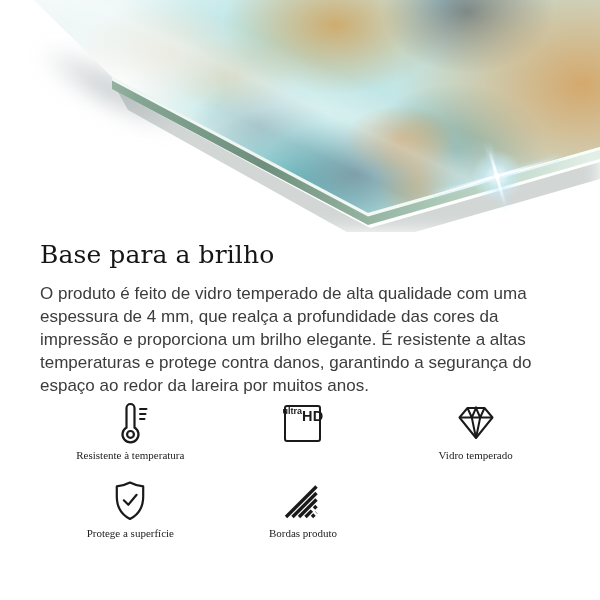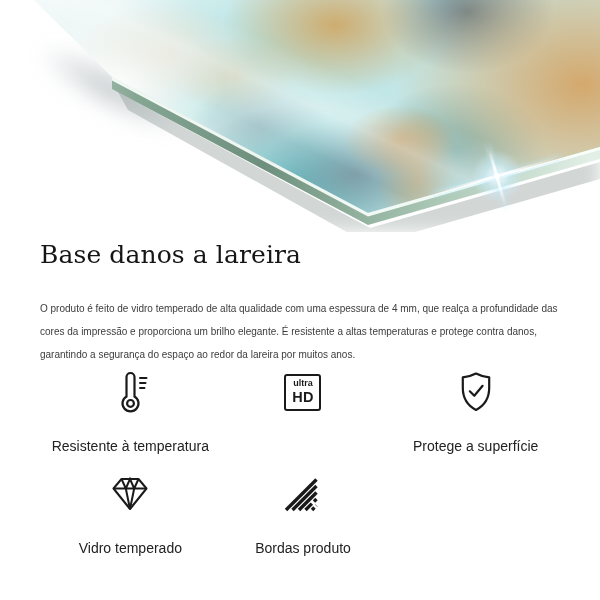--- a/index.html
+++ b/index.html
@@ -57,33 +57,33 @@
   .sparkle .r2{width:64px;height:2.5px;transform:translate(-50%,-50%) rotate(74deg);}
   .sparkle .core{position:absolute;left:-3px;top:-3px;width:6px;height:6px;border-radius:50%;background:#fff;box-shadow:0 0 9px #e2f7ff;}
   
   .content{padding:0 34px 0 40px;}
   h1{
     margin:6px 0 0 0;font-family:"DejaVu Serif","Liberation Serif",serif;
     font-weight:400;font-size:25px;line-height:33px;color:#151515;letter-spacing:.1px;
   }
   h1 span{display:block;}
   .desc{
-    margin:26px 0 0 0;width:528px;font-size:10px;line-height:23px;color:var(--text,#3c3c3c);
+    margin:11px 0 0 0;width:528px;font-size:17px;line-height:23px;color:var(--text,#3c3c3c);
   }
   
   .features{
     margin:4px 4px 0 4px;display:grid;grid-template-columns:repeat(3,1fr);
     row-gap:18px;justify-items:center;text-align:center;
   }
   .feature{display:flex;flex-direction:column;align-items:center;}
   .ficon{height:44px;display:flex;align-items:center;justify-content:center;color:var(--ink,#1a1a1a);}
-  .flabel{margin-top:24px;font-size:14px;color:var(--label,#222);}
+  .flabel{margin-top:4px;font-size:11px;color:var(--label,#222);font-family:Liberation Serif, serif;}
   .hd-badge{
     width:33px;height:33px;border:2.6px solid var(--ink,#1a1a1a);border-radius:3px;
-    display:flex;flex-direction:column;align-items:center;justify-content:center;color:var(--ink,#1a1a1a);
+    display:flex;flex-direction:row;justify-content:center;color:var(--ink,#1a1a1a);
   }
   .hd-top{font-size:9px;font-weight:700;line-height:1;}
   .hd-bottom{font-size:14.5px;font-weight:800;line-height:1;margin-top:2px;letter-spacing:.2px;}
   svg{display:block;}
 </style>
 </head>
 <body>
 
 <div class="page">
 
@@ -96,21 +96,21 @@
     <div class="sparkle">
       <i class="glow"></i>
         <i class="ray r1"></i>
         <i class="ray r2"></i>
         <i class="core"></i>
     </div>
   </div>
 
   <div class="content">
     <h1>
-      <span>Base danos a lareira</span>
+      <span>Base para a brilho</span>
     </h1>
     <p class="desc">O produto é feito de vidro temperado de alta qualidade com uma espessura de 4 mm, que realça a profundidade das cores da impressão e proporciona um brilho elegante. É resistente a altas temperaturas e protege contra danos, garantindo a segurança do espaço ao redor da lareira por muitos anos.</p>
 
     <div class="features">
 
       <div class="feature">
         <div class="ficon">
           <svg width="40" height="44" viewBox="0 0 40 44" fill="none" stroke="currentColor" stroke-width="2.2">
             <path d="M16.5 26.5 V7 a4 4 0 0 1 8 0 v19.5 a8 8 0 1 1 -8 0 Z"></path>
             <circle cx="20.5" cy="33.4" r="3.4"></circle>
@@ -124,36 +124,36 @@
         <div class="ficon">
           <div class="hd-badge">
             <div class="hd-top">ultra</div>
             <div class="hd-bottom">HD</div>
           </div>
         </div>
       </div>
 
       <div class="feature">
         <div class="ficon">
+          <svg width="40" height="42" viewBox="0 0 40 42" fill="none" stroke="currentColor" stroke-width="2">
+            <path d="M11.5 6 H28.5 L36.5 15.5 L20 36 L3.5 15.5 Z" stroke-linejoin="round"></path>
+            <path d="M3.5 15.5 H36.5 M11.5 6 L15.8 15.5 L20 6 L24.2 15.5 L28.5 6 M15.8 15.5 L20 36 L24.2 15.5"></path>
+          </svg>
+        </div>
+        <div class="flabel">Vidro temperado</div>
+      </div>
+
+      <div class="feature">
+        <div class="ficon">
           <svg width="40" height="44" viewBox="0 0 40 44" fill="none" stroke="currentColor" stroke-width="2.2">
             <path d="M20 3.5 C24 5.6 28.6 6.9 33.2 7.4 V17.8 C33.2 28.3 28 35.8 20 40 C12 35.8 6.8 28.3 6.8 17.8 V7.4 C11.4 6.9 16 5.6 20 3.5 Z" stroke-linejoin="round"></path>
             <path d="M13.8 21.3 L18.3 25.8 L26.6 15.8" stroke-linecap="round" stroke-linejoin="round"></path>
           </svg>
         </div>
         <div class="flabel">Protege a superfície</div>
-      </div>
-
-      <div class="feature">
-        <div class="ficon">
-          <svg width="40" height="42" viewBox="0 0 40 42" fill="none" stroke="currentColor" stroke-width="2">
-            <path d="M11.5 6 H28.5 L36.5 15.5 L20 36 L3.5 15.5 Z" stroke-linejoin="round"></path>
-            <path d="M3.5 15.5 H36.5 M11.5 6 L15.8 15.5 L20 6 L24.2 15.5 L28.5 6 M15.8 15.5 L20 36 L24.2 15.5"></path>
-          </svg>
-        </div>
-        <div class="flabel">Vidro temperado</div>
       </div>
 
       <div class="feature">
         <div class="ficon">
           <svg width="40" height="42" viewBox="0 0 40 42" stroke="currentColor" fill="none" stroke-width="3.4">
             <path d="M3 37 L33.5 6.5"></path>
             <path d="M9.5 37 L33.5 13"></path>
             <path d="M16 37 L33.5 19.5"></path>
             <path d="M22.5 37 L33.5 26" stroke-dasharray="9 3"></path>
             <path d="M29 37 L33.5 32.5" stroke-dasharray="3.5 2.5"></path>

